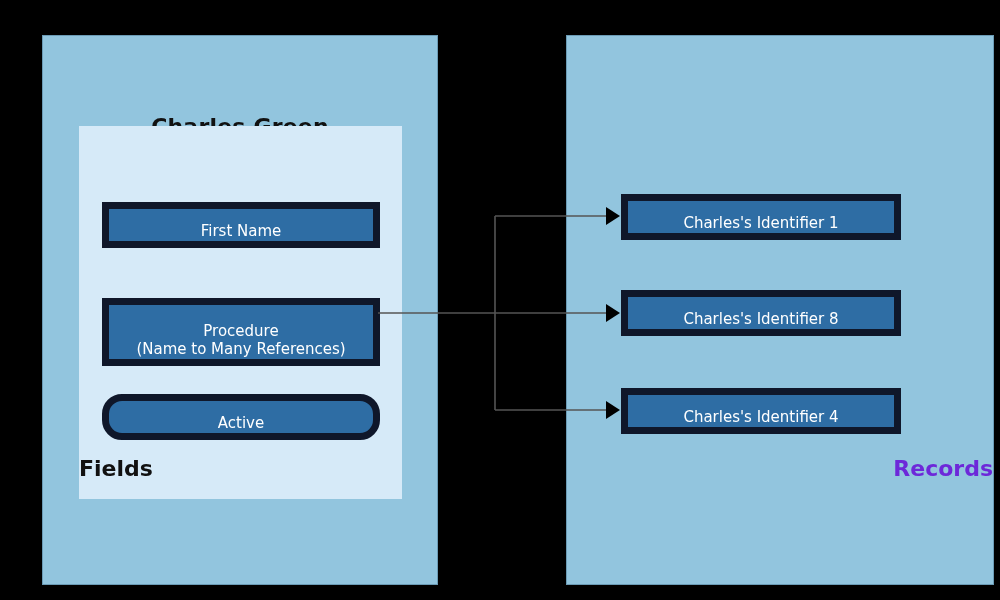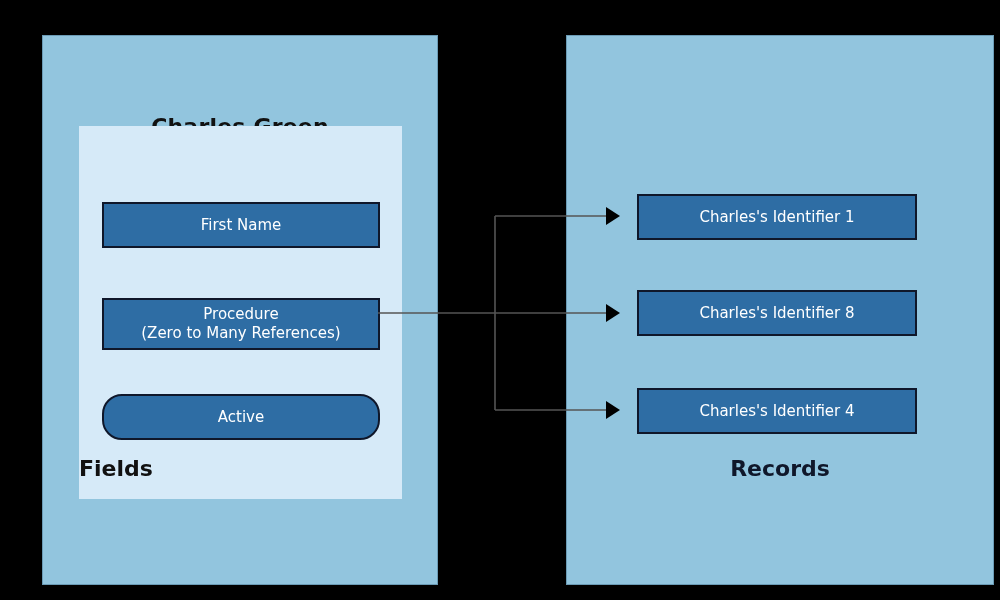--- a/index.html
+++ b/index.html
@@ -53,46 +53,46 @@
   #fields-container {
     position: absolute;
     left: 36px;
     top: 90px;
     width: 323px;
     height: 373px;
     background: #d6eaf8;
     box-sizing: border-box;
   }
   #fields-label { bottom: 18px; }
-  #records-label { position: absolute; left: 0; width: 100%; text-align: center;
-                   top: 420px; font-size: 22px; font-weight: bold; color: #0f172a; }
+  #records-label { position: absolute; left: 0; width: 100%; text-align: right;
+                   top: 420px; font-size: 22px; font-weight: bold; color: #6d28d9; }
 
   
   .item-box {
     position: absolute;
     background: #2e6da4;
-    border: 2px solid #0f172a;
+    border: 7px solid #0f172a;
     box-sizing: border-box;
     display: flex;
-    align-items: center;
+    align-items: flex-end;
     justify-content: center;
     text-align: center;
     color: #ffffff;
     font-size: 15px;
     line-height: 1.25;
   }
 
   
   .field-box { left: 23px; width: 278px; }
   #field-box-0 { top: 76px;  height: 46px; }
-  #field-box-1 { top: 172px; height: 52px; }
+  #field-box-1 { top: 172px; height: 68px; }
   #field-box-2 { top: 268px; height: 46px; border-radius: 20px; }
 
   
-  .record-box { left: 70px; width: 280px; height: 46px; }
+  .record-box { left: 54px; width: 280px; height: 46px; }
   #record-box-0 { top: 158px; }
   #record-box-1 { top: 254px; }
   #record-box-2 { top: 352px; }
 
   
   #connectors {
     position: absolute;
     left: 0;
     top: 0;
     width: 1000px;
@@ -111,21 +111,21 @@
 
     <div id="fields-container">
 
       <div class="item-box field-box" id="field-box-0">
         <span>First Name</span>
       </div>
 
       <div class="item-box field-box" id="field-box-1">
         <span>
           <span>Procedure</span><br>
-          <span>(Zero to Many References)</span>
+          <span>(Name to Many References)</span>
         </span>
       </div>
 
       <div class="item-box field-box" id="field-box-2">
         <span>Active</span>
       </div>
 
       <div class="panel-footer-label" id="fields-label">Fields</div>
     </div>
   </div>

